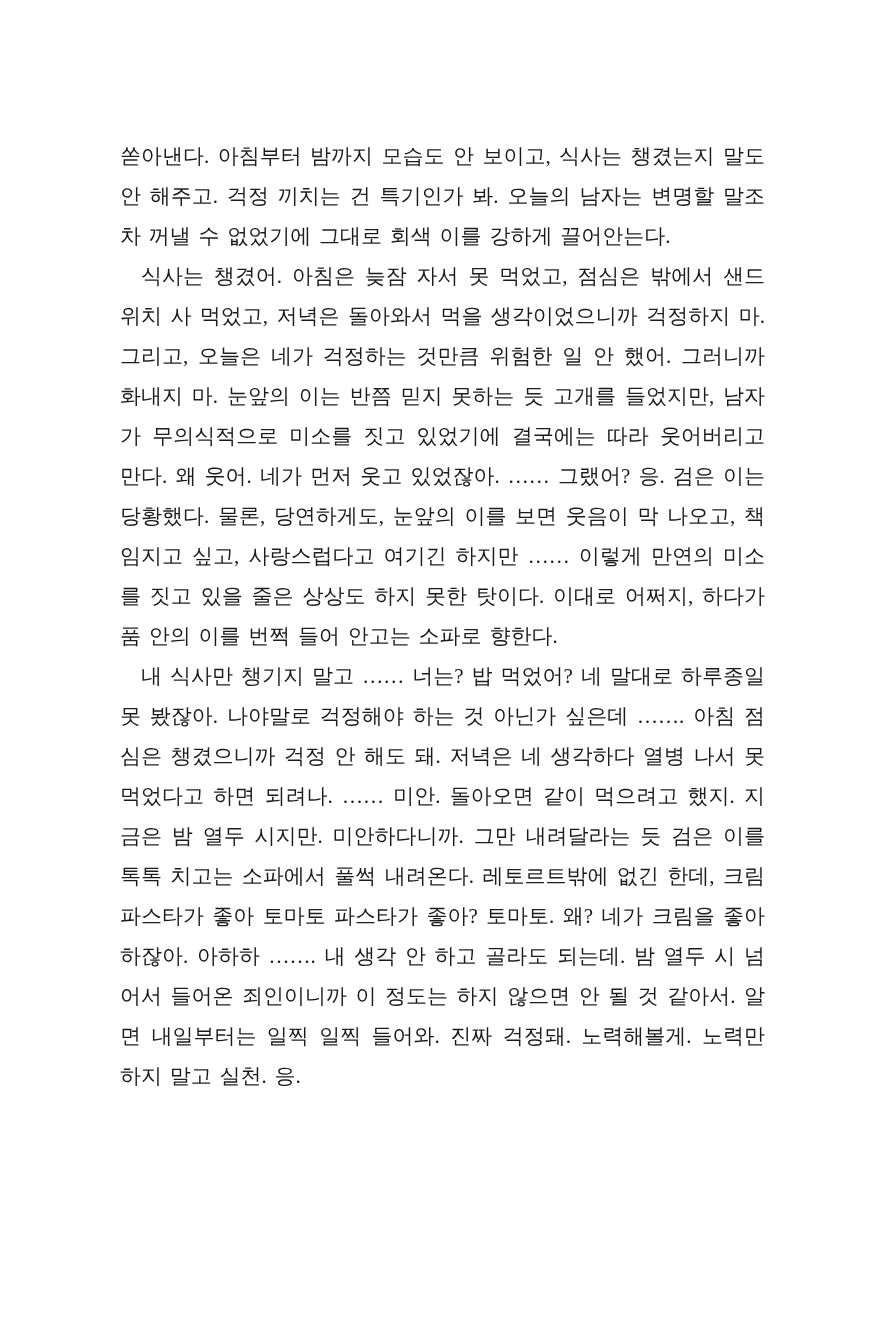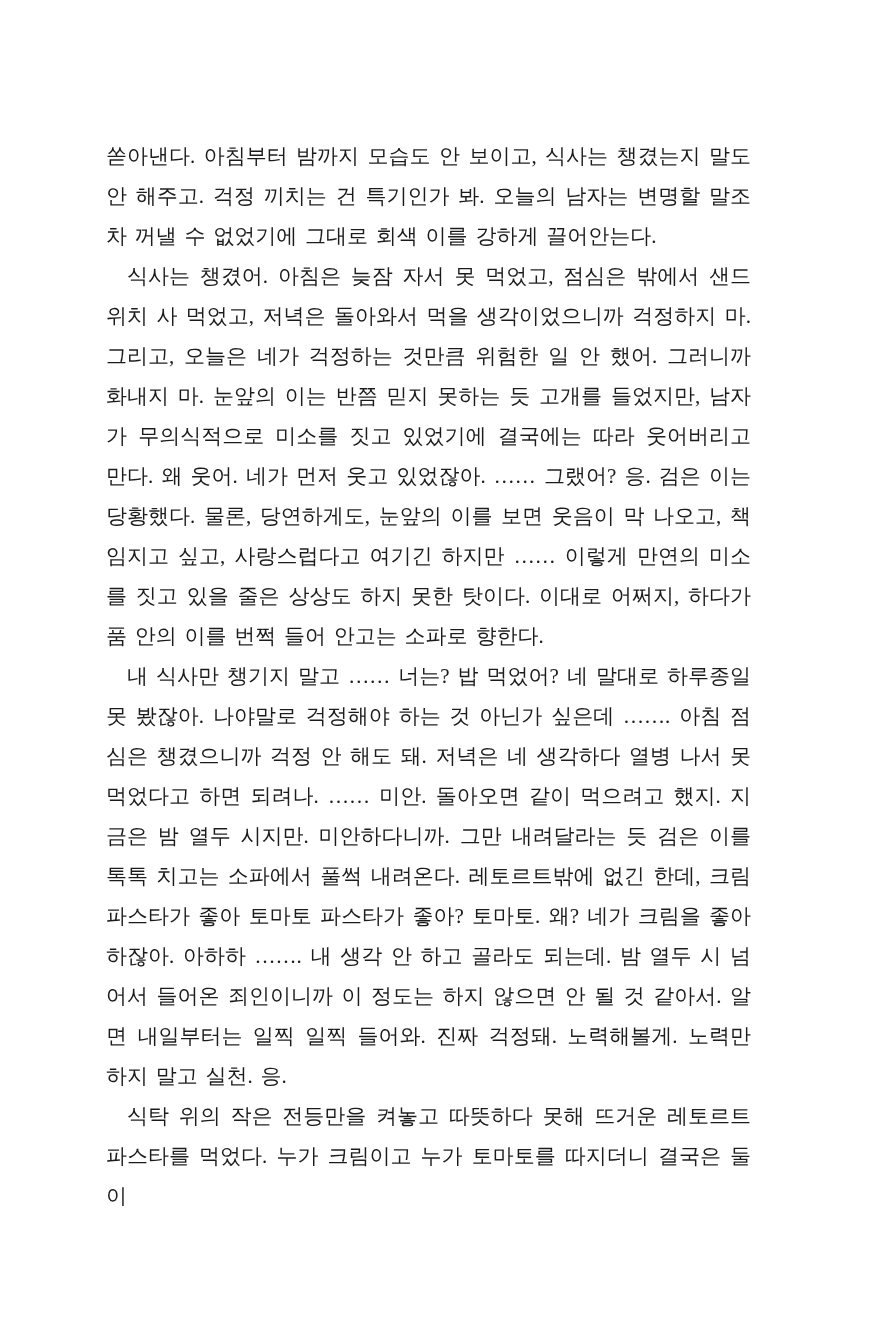--- a/index.html
+++ b/index.html
@@ -9,21 +9,21 @@
   .page {
     position: relative;
     width: 872px;
     height: 1327px;
     background: #ffffff;
     overflow: hidden;
     font-family: "Liberation Serif", "DejaVu Serif", serif;
   }
   .text-block {
     position: absolute;
-    left: 106px;
+    left: 120px;
     top: 136px;
     width: 645px;
     font-size: 21px;
     line-height: 40px;
     color: #1b1b1b;
     text-align: justify;
     text-justify: inter-word;
     word-spacing: 0.12em;
     word-break: normal;
   }
@@ -36,15 +36,14 @@
   }
 </style>
 </head>
 <body>
 
 <div class="page">
   <div class="text-block">
     <p>쏟아낸다. 아침부터 밤까지 모습도 안 보이고, 식사는 챙겼는지 말도 안 해주고. 걱정 끼치는 건 특기인가 봐. 오늘의 남자는 변명할 말조차 꺼낼 수 없었기에 그대로 회색 이를 강하게 끌어안는다.</p>
     <p class="indent">식사는 챙겼어. 아침은 늦잠 자서 못 먹었고, 점심은 밖에서 샌드위치 사 먹었고, 저녁은 돌아와서 먹을 생각이었으니까 걱정하지 마. 그리고, 오늘은 네가 걱정하는 것만큼 위험한 일 안 했어. 그러니까 화내지 마. 눈앞의 이는 반쯤 믿지 못하는 듯 고개를 들었지만, 남자가 무의식적으로 미소를 짓고 있었기에 결국에는 따라 웃어버리고 만다. 왜 웃어. 네가 먼저 웃고 있었잖아. …… 그랬어? 응. 검은 이는 당황했다. 물론, 당연하게도, 눈앞의 이를 보면 웃음이 막 나오고, 책임지고 싶고, 사랑스럽다고 여기긴 하지만 …… 이렇게 만연의 미소를 짓고 있을 줄은 상상도 하지 못한 탓이다. 이대로 어쩌지, 하다가 품 안의 이를 번쩍 들어 안고는 소파로 향한다.</p>
     <p class="indent">내 식사만 챙기지 말고 …… 너는? 밥 먹었어? 네 말대로 하루종일 못 봤잖아. 나야말로 걱정해야 하는 것 아닌가 싶은데 ……. 아침 점심은 챙겼으니까 걱정 안 해도 돼. 저녁은 네 생각하다 열병 나서 못 먹었다고 하면 되려나. …… 미안. 돌아오면 같이 먹으려고 했지. 지금은 밤 열두 시지만. 미안하다니까. 그만 내려달라는 듯 검은 이를 톡톡 치고는 소파에서 풀썩 내려온다. 레토르트밖에 없긴 한데, 크림 파스타가 좋아 토마토 파스타가 좋아? 토마토. 왜? 네가 크림을 좋아하잖아. 아하하 ……. 내 생각 안 하고 골라도 되는데. 밤 열두 시 넘어서 들어온 죄인이니까 이 정도는 하지 않으면 안 될 것 같아서. 알면 내일부터는 일찍 일찍 들어와. 진짜 걱정돼. 노력해볼게. 노력만 하지 말고 실천. 응.</p>
-    <p class="indent">식탁 위의 작은 전등만을 켜놓고 따뜻하다 못해 뜨거운 레토르트 파스타를 먹었다. 누가 크림이고 누가 토마토를 따지더니 결국은 둘이</p>
   </div>
 </div>
 
 </body></html>

